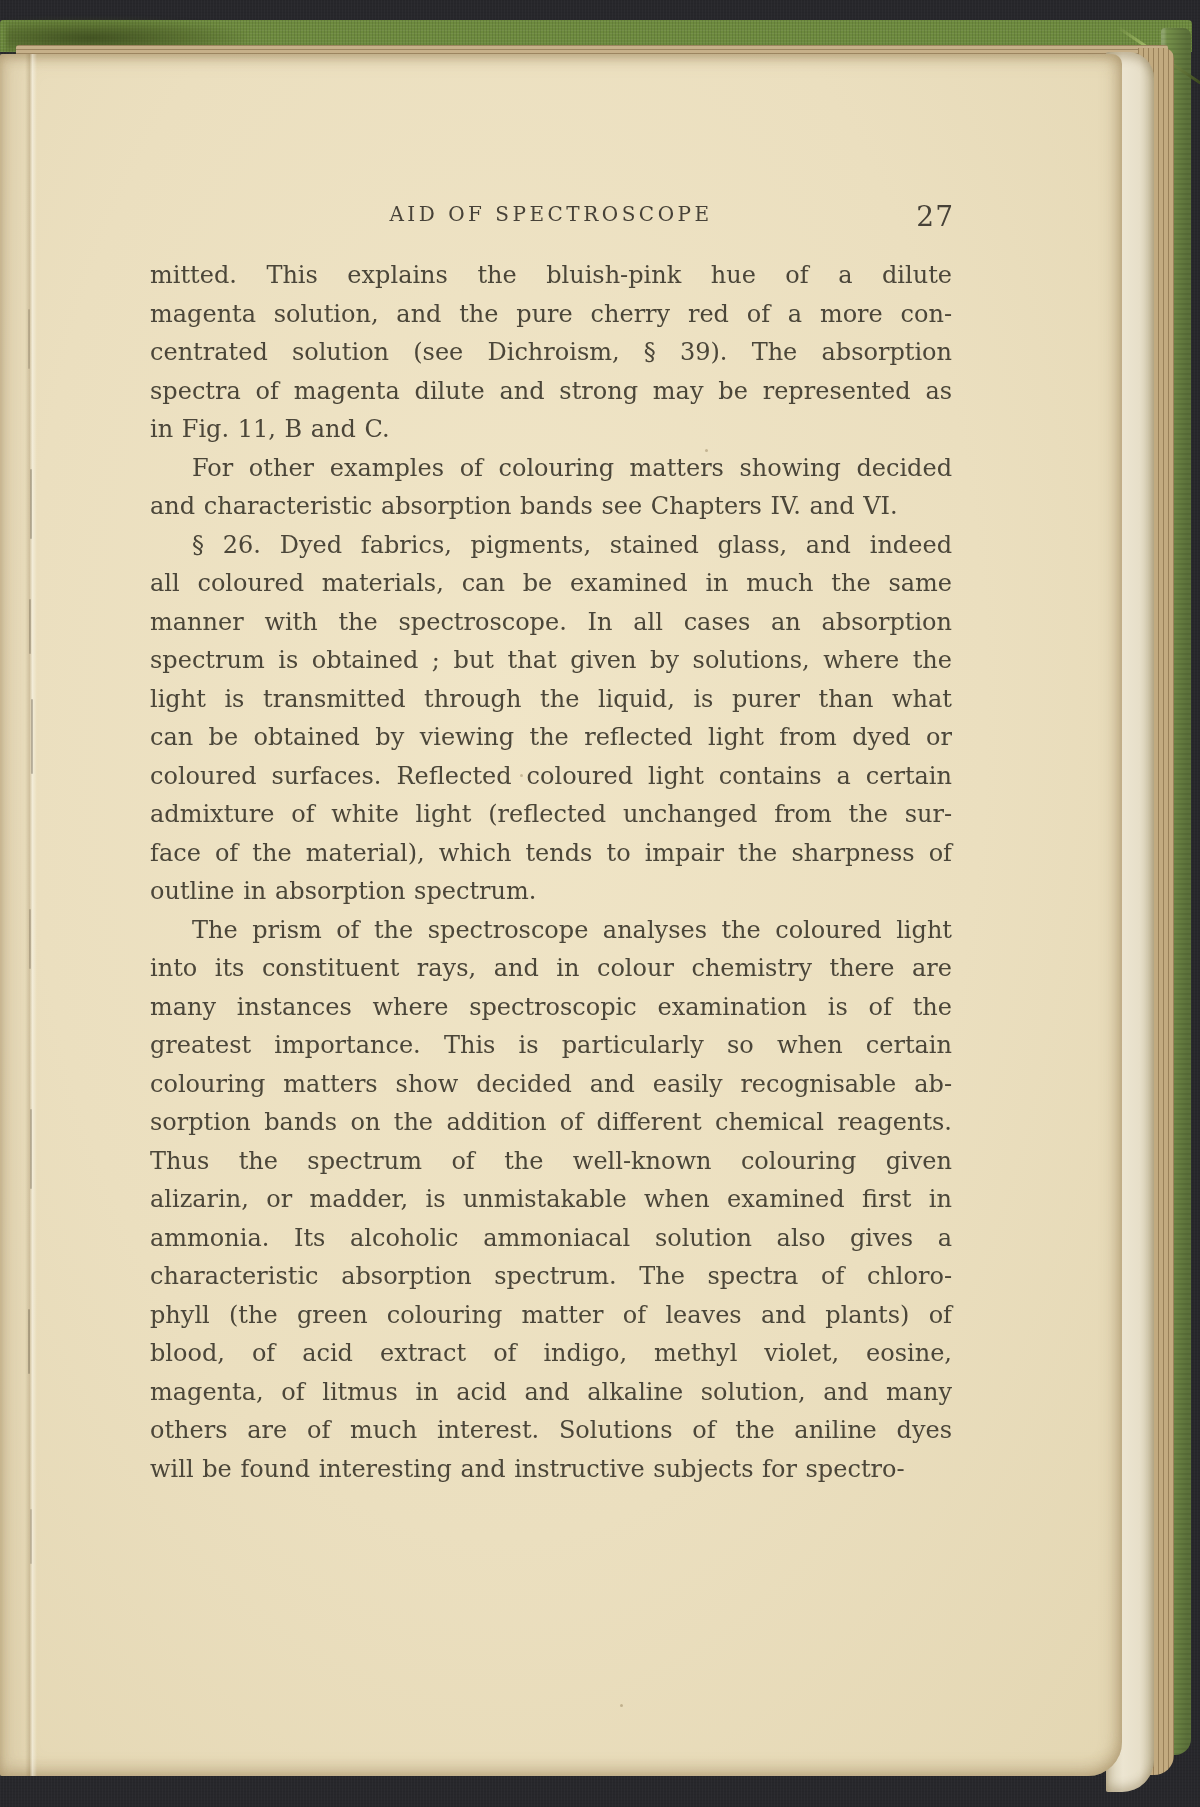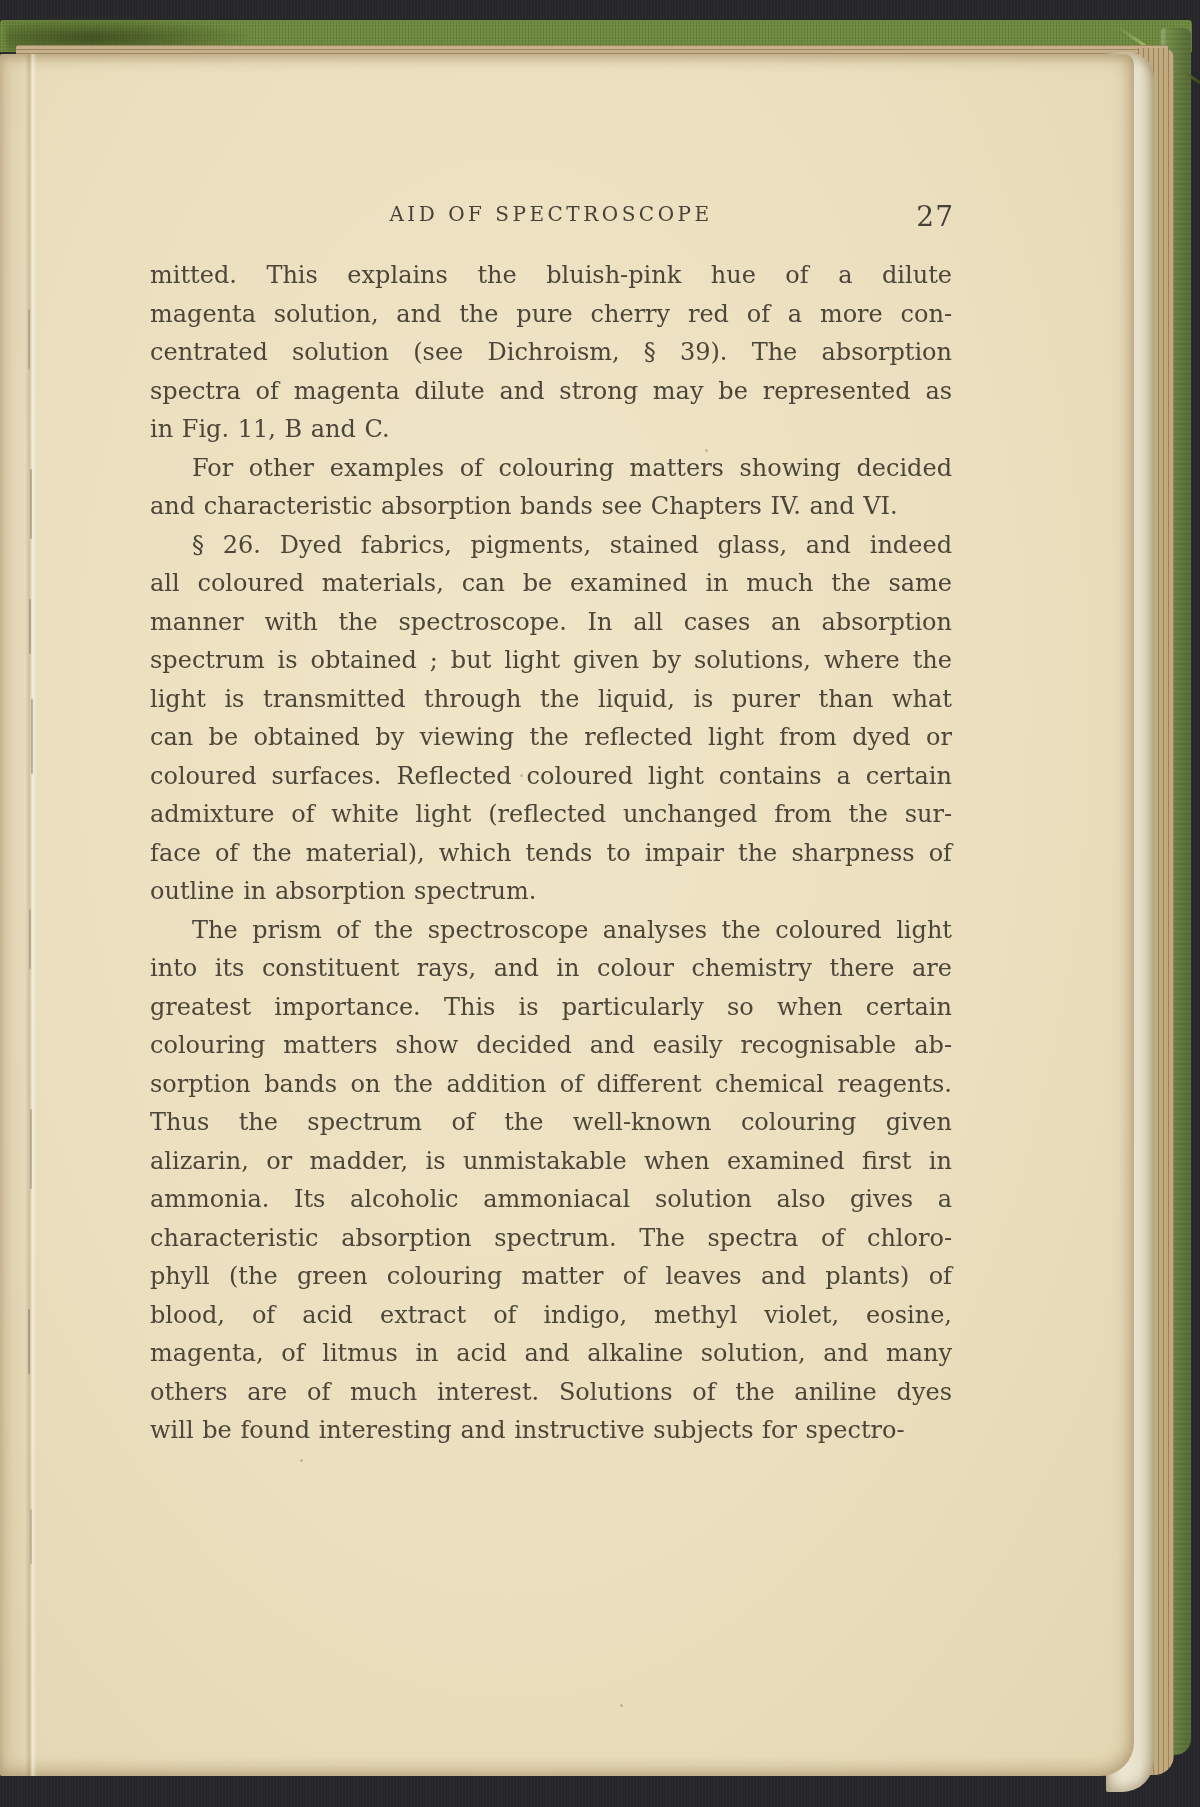--- a/index.html
+++ b/index.html
@@ -66,21 +66,20 @@
   
   .page{
     left:0;top:54px;width:1122px;height:1722px;
     background:radial-gradient(ellipse at 45% 38%, #f0e5c7 0%, #ebdfbf 55%, #e3d6b2 100%);
     border-radius:2px 10px 34px 2px;
     box-shadow:
       inset -7px 0 16px rgba(140,113,68,0.30),
       inset 0 -6px 14px rgba(140,113,68,0.25),
       inset 0 5px 9px rgba(150,124,80,0.28),
       inset 16px 0 26px rgba(150,124,80,0.16);
-    padding-left: 12px;
   }
   .crease{
     left:25px;top:0;width:12px;height:100%;
     background:linear-gradient(90deg, rgba(255,255,250,0) 0%, rgba(118,94,54,0.22) 38%, rgba(255,255,248,0.45) 62%, rgba(255,255,250,0) 100%);
   }
   .mark{width:2px;background:rgba(62,54,40,0.55);border-radius:2px;}
   .speck{width:3px;height:3px;border-radius:50%;background:rgba(120,96,58,0.35);}
 
   
   .textcol{position:absolute;left:150px;top:148px;width:802px;color:#4b4639;}
@@ -139,29 +138,30 @@
         <div class="line"><span>mitted. This explains the bluish-pink hue of a dilute</span></div>
         <div class="line"><span>magenta solution, and the pure cherry red of a more con-</span></div>
         <div class="line"><span>centrated solution (see Dichroism, § 39). The absorption</span></div>
         <div class="line"><span>spectra of magenta </span><span class="it">dilute</span><span> and </span><span class="it">strong</span><span> may be represented as</span></div>
         <div class="line para-end"><span>in Fig. 11, B and C.</span></div>
         <div class="line indent"><span>For other examples of colouring matters showing decided</span></div>
         <div class="line para-end"><span>and characteristic absorption bands see Chapters IV. and VI.</span></div>
         <div class="line indent"><span>§ 26. Dyed fabrics, pigments, stained glass, and indeed</span></div>
         <div class="line"><span>all coloured materials, can be examined in much the same</span></div>
         <div class="line"><span>manner with the spectroscope. In all cases an absorption</span></div>
-        <div class="line"><span>spectrum is obtained ; but light given by solutions, where the</span></div>
+        <div class="line"><span>spectrum is obtained ; but that given by solutions, where the</span></div>
         <div class="line"><span>light is transmitted through the liquid, is purer than what</span></div>
         <div class="line"><span>can be obtained by viewing the reflected light from dyed or</span></div>
         <div class="line"><span>coloured surfaces. Reflected coloured light contains a certain</span></div>
         <div class="line"><span>admixture of white light (reflected unchanged from the sur-</span></div>
         <div class="line"><span>face of the material), which tends to impair the sharpness of</span></div>
         <div class="line para-end"><span>outline in absorption spectrum.</span></div>
         <div class="line indent"><span>The prism of the spectroscope analyses the coloured light</span></div>
         <div class="line"><span>into its constituent rays, and in colour chemistry there are</span></div>
+        <div class="line"><span>many instances where spectroscopic examination is of the</span></div>
         <div class="line"><span>greatest importance. This is particularly so when certain</span></div>
         <div class="line"><span>colouring matters show decided and easily recognisable ab-</span></div>
         <div class="line"><span>sorption bands on the addition of different chemical reagents.</span></div>
         <div class="line"><span>Thus the spectrum of the well-known colouring given</span></div>
         <div class="line"><span>alizarin, or madder, is unmistakable when examined first in</span></div>
         <div class="line"><span>ammonia. Its alcoholic ammoniacal solution also gives a</span></div>
         <div class="line"><span>characteristic absorption spectrum. The spectra of chloro-</span></div>
         <div class="line"><span>phyll (the green colouring matter of leaves and plants) of</span></div>
         <div class="line"><span>blood, of acid extract of indigo, methyl violet, eosine,</span></div>
         <div class="line"><span>magenta, of litmus in acid and alkaline solution, and many</span></div>

